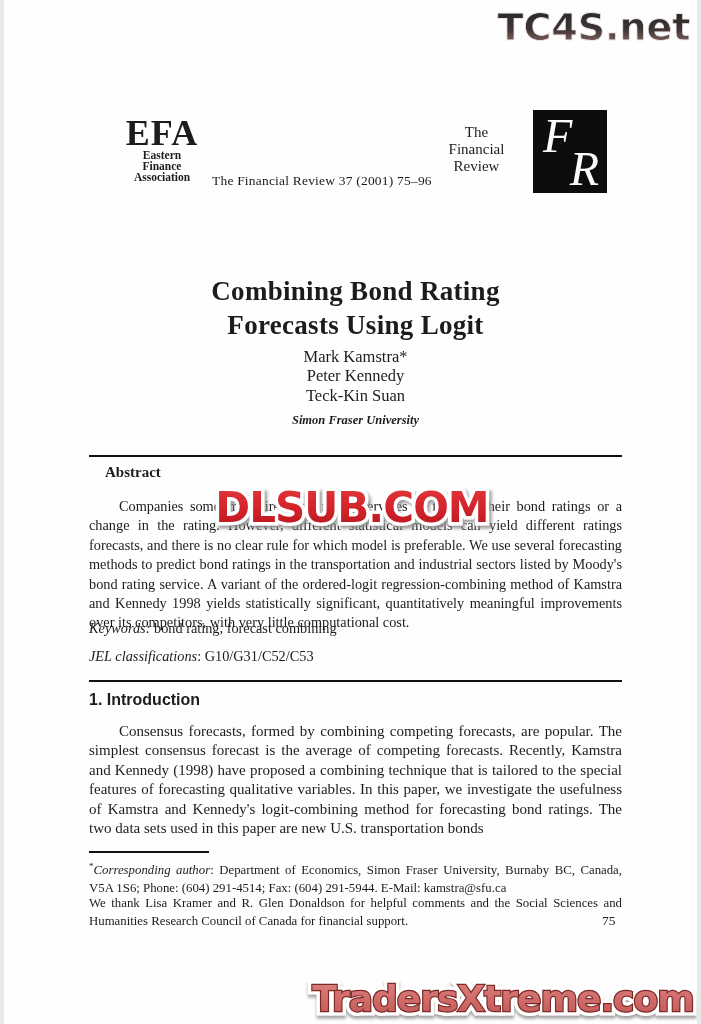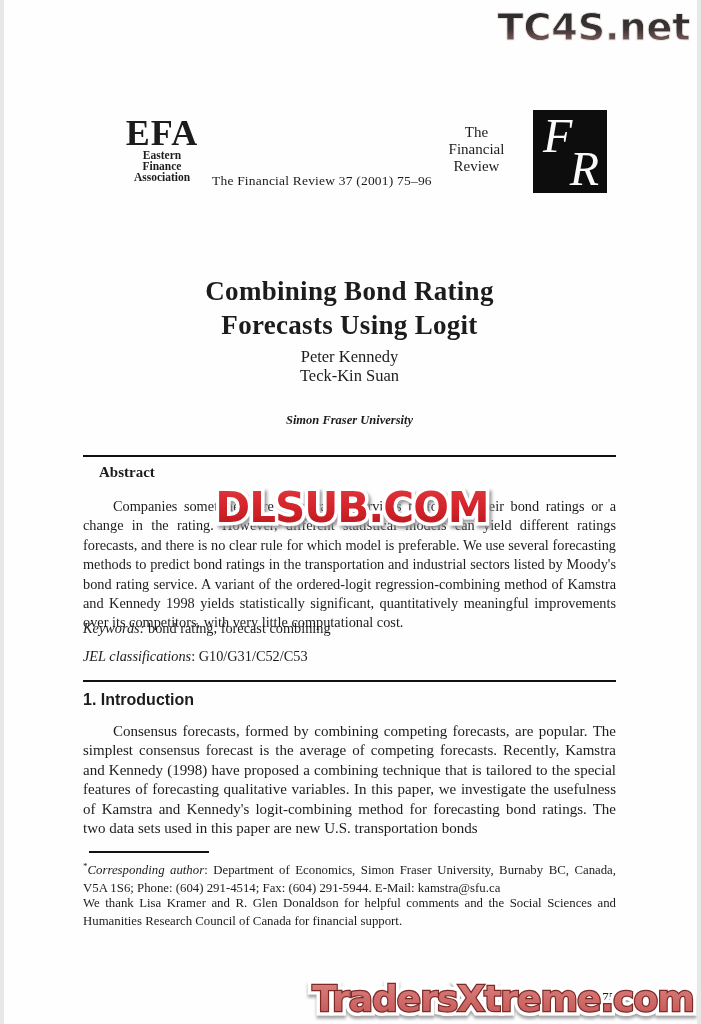--- a/index.html
+++ b/index.html
@@ -22,21 +22,21 @@
   #citation { top:173px; left:208px; font-size:13.5px; letter-spacing:.2px; }
   #journal-name { top:124px; left:425px; width:95px; text-align:center;
     font-size:15px; line-height:17px; }
   #fr-box { top:110px; left:529px; width:74px; height:83px; background:#0d0d0d; }
   #fr-f { position:absolute; top:2px; left:10px; color:#fafafa;
     font-style:italic; font-size:48px; line-height:48px; }
   #fr-r { position:absolute; bottom:0px; right:8px; color:#fafafa;
     font-style:italic; font-size:48px; line-height:48px; }
 
   
-  .col { left:79px; width:533px; }
+  .col { left:85px; width:533px; }
   #title { top:274px; text-align:center; font-weight:bold;
     font-size:27px; line-height:34px; letter-spacing:.3px; }
   #authors { top:347px; text-align:center; font-size:16.5px; line-height:19.3px; }
   #affiliation { top:413px; text-align:center; font-style:italic;
     font-weight:bold; font-size:12.5px; }
 
   .rule { height:2px; background:#111; }
   #abstract-rule { top:455px; }
   #intro-rule { top:680px; }
   #foot-rule { top:851px; width:120px; }
@@ -52,21 +52,21 @@
     font-weight:bold; font-size:16px; }
   #intro-text { top:722px; font-size:15px; line-height:19.4px;
     text-align:justify; text-indent:30px; }
 
   
   .footnote { font-size:12.8px; line-height:18px; text-align:justify; }
   #footnote-1 { top:857px; }
   #footnote-2 { top:894px; }
   #footnote-1 sup { font-size:9px; }
 
-  #page-number { top:989px; left:598px; font-size:13.5px; }
+  #page-number { top:913px; left:598px; font-size:13.5px; }
 
   
   #wm-mid { top:480px; left:198px; width:300px; height:58px; }
   #wm-bottom { top:974px; left:298px; width:403px; height:50px; }
   svg text { font-family:"DejaVu Sans", sans-serif; font-weight:bold; }
 </style>
 </head>
 <body>
 
 <div id="page">
@@ -97,20 +97,21 @@
     <span id="fr-f">F</span>
     <span id="fr-r">R</span>
   </div>
 
   <div id="title" class="abs col">
     <div>Combining Bond Rating</div>
     <div>Forecasts Using Logit</div>
   </div>
 
   <div id="authors" class="abs col">
+    <div>Mark Kamstra*</div>
     <div>Peter Kennedy</div>
     <div>Teck-Kin Suan</div>
   </div>
 
   <div id="affiliation" class="abs col">Simon Fraser University</div>
 
   <div id="abstract-rule" class="abs col rule"></div>
   <div id="abstract-heading" class="abs col">Abstract</div>
   <div id="abstract-text" class="abs col">Companies sometimes hire bond rating services to forecast their bond ratings or a change in the rating. However, different statistical models can yield different ratings forecasts, and there is no clear rule for which model is preferable. We use several forecasting methods to predict bond ratings in the transportation and industrial sectors listed by Moody's bond rating service. A variant of the ordered-logit regression-combining method of Kamstra and Kennedy 1998 yields statistically significant, quantitatively meaningful improvements over its competitors, with very little computational cost.</div>
 

